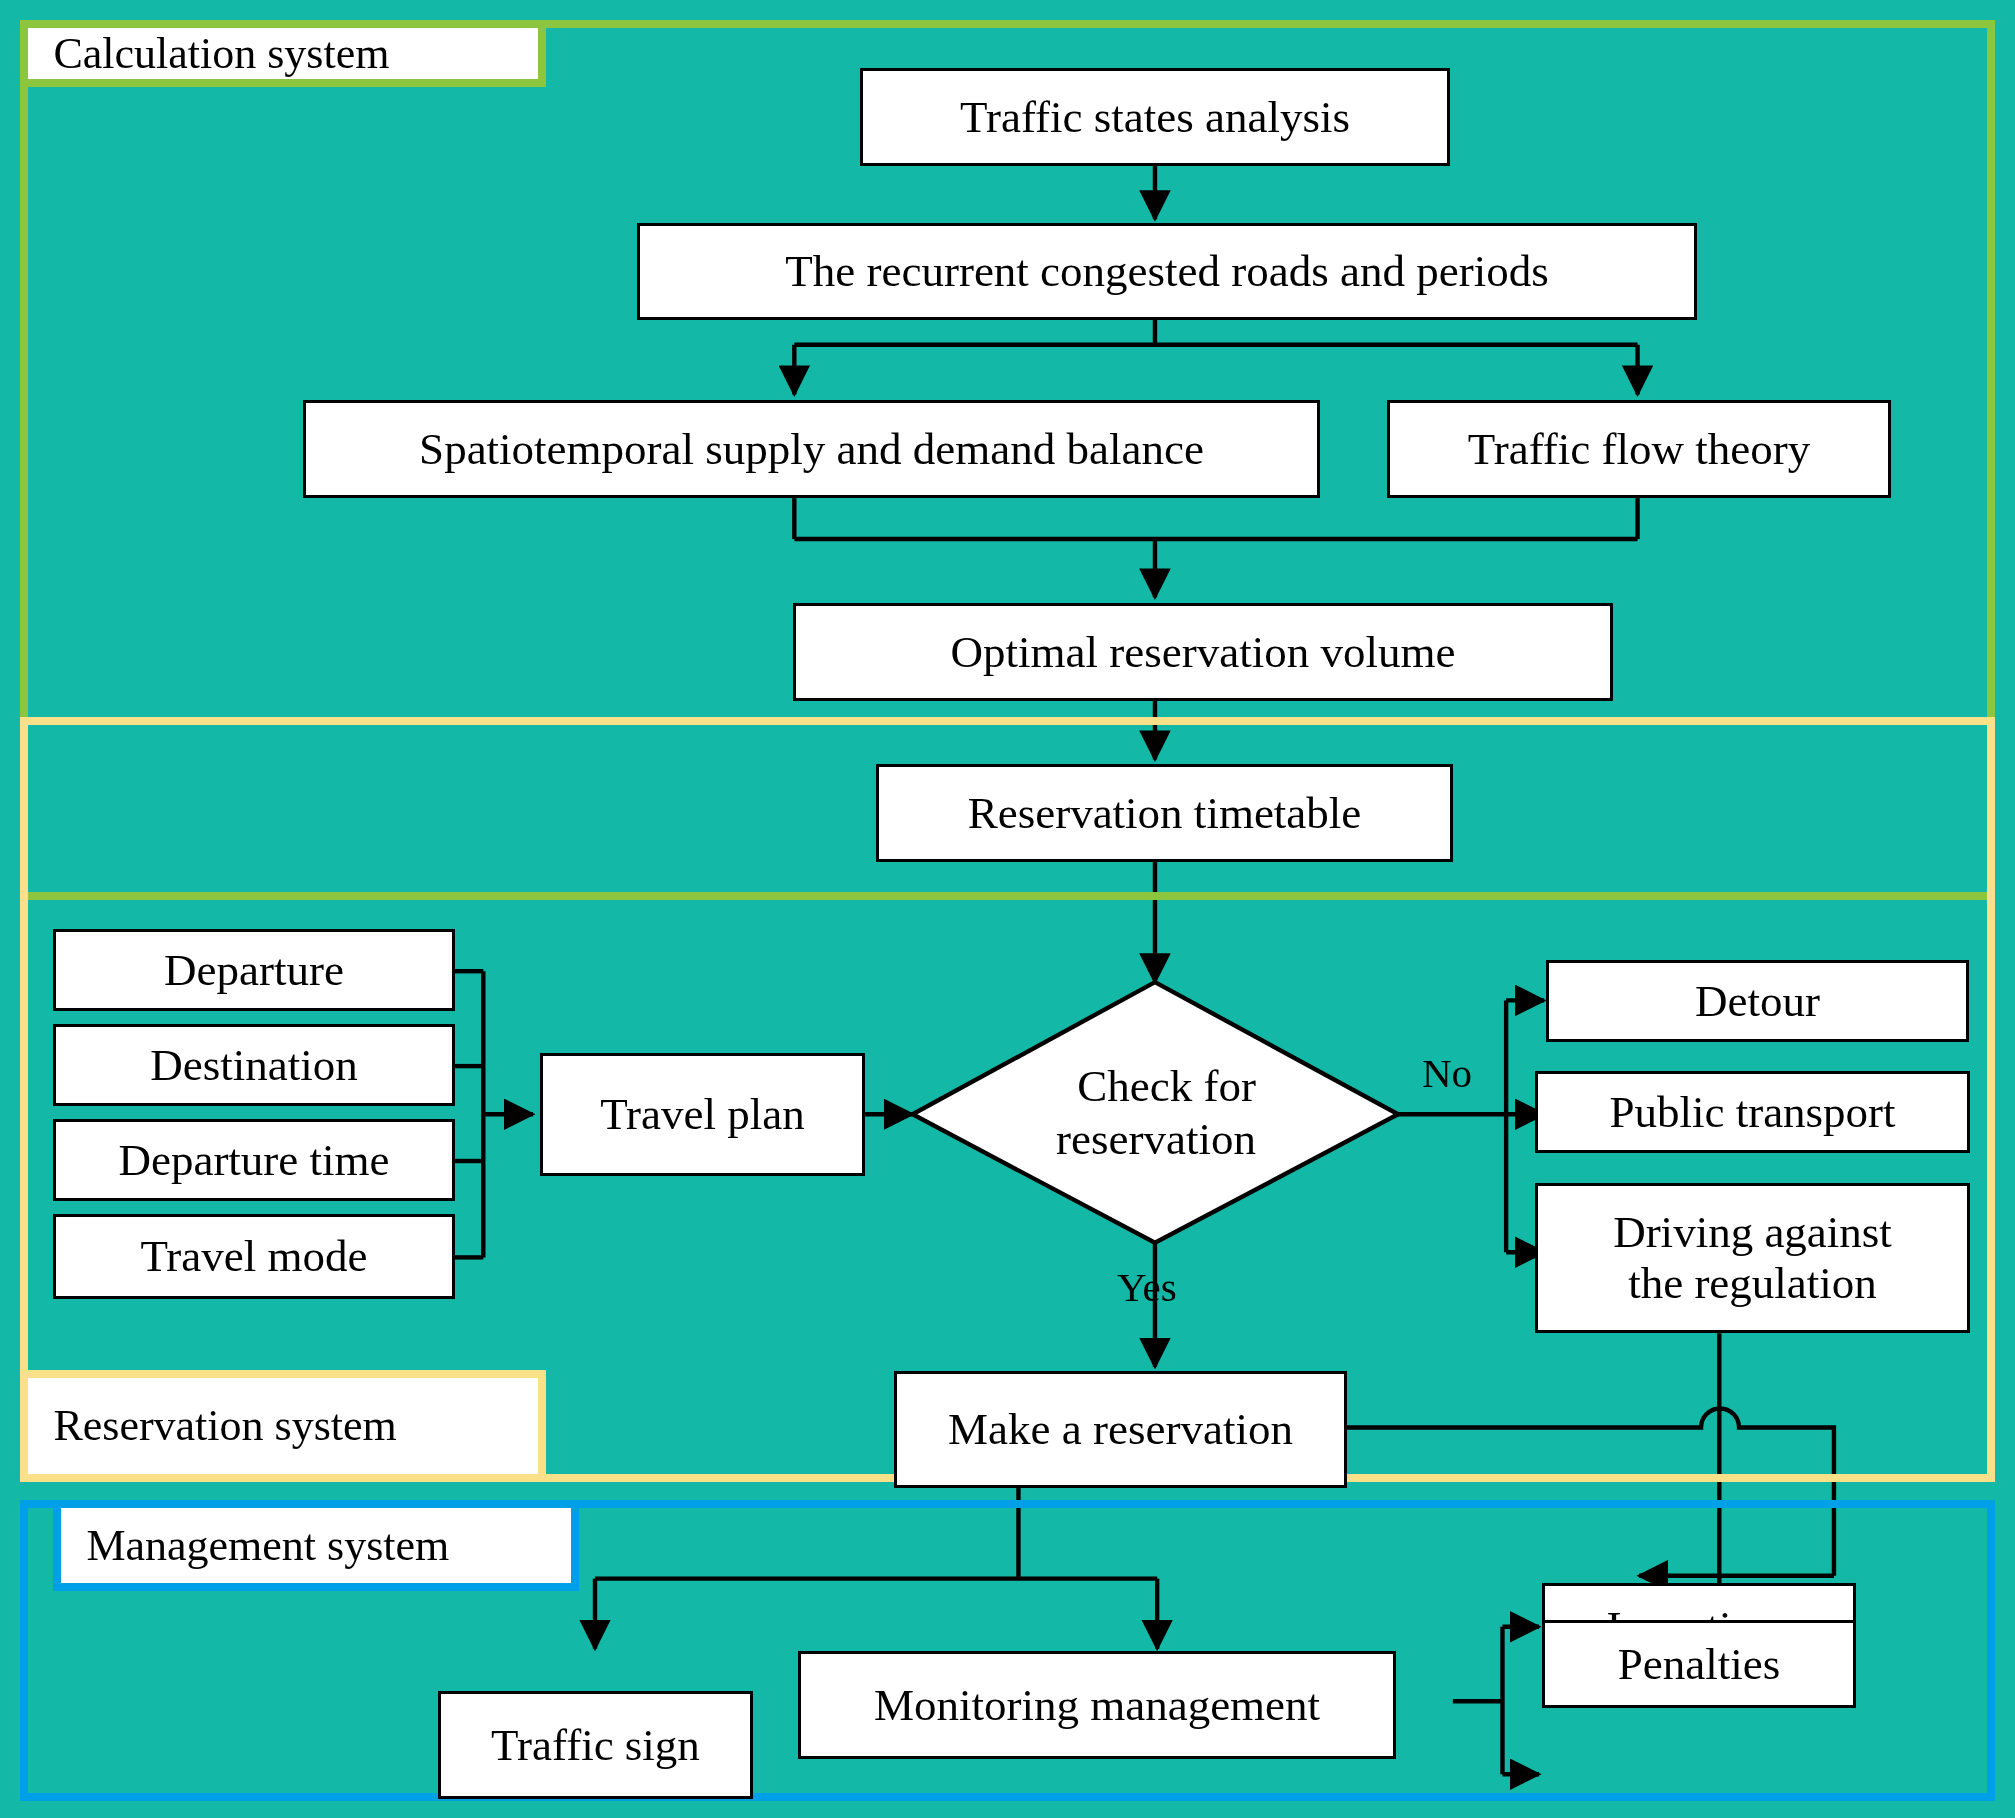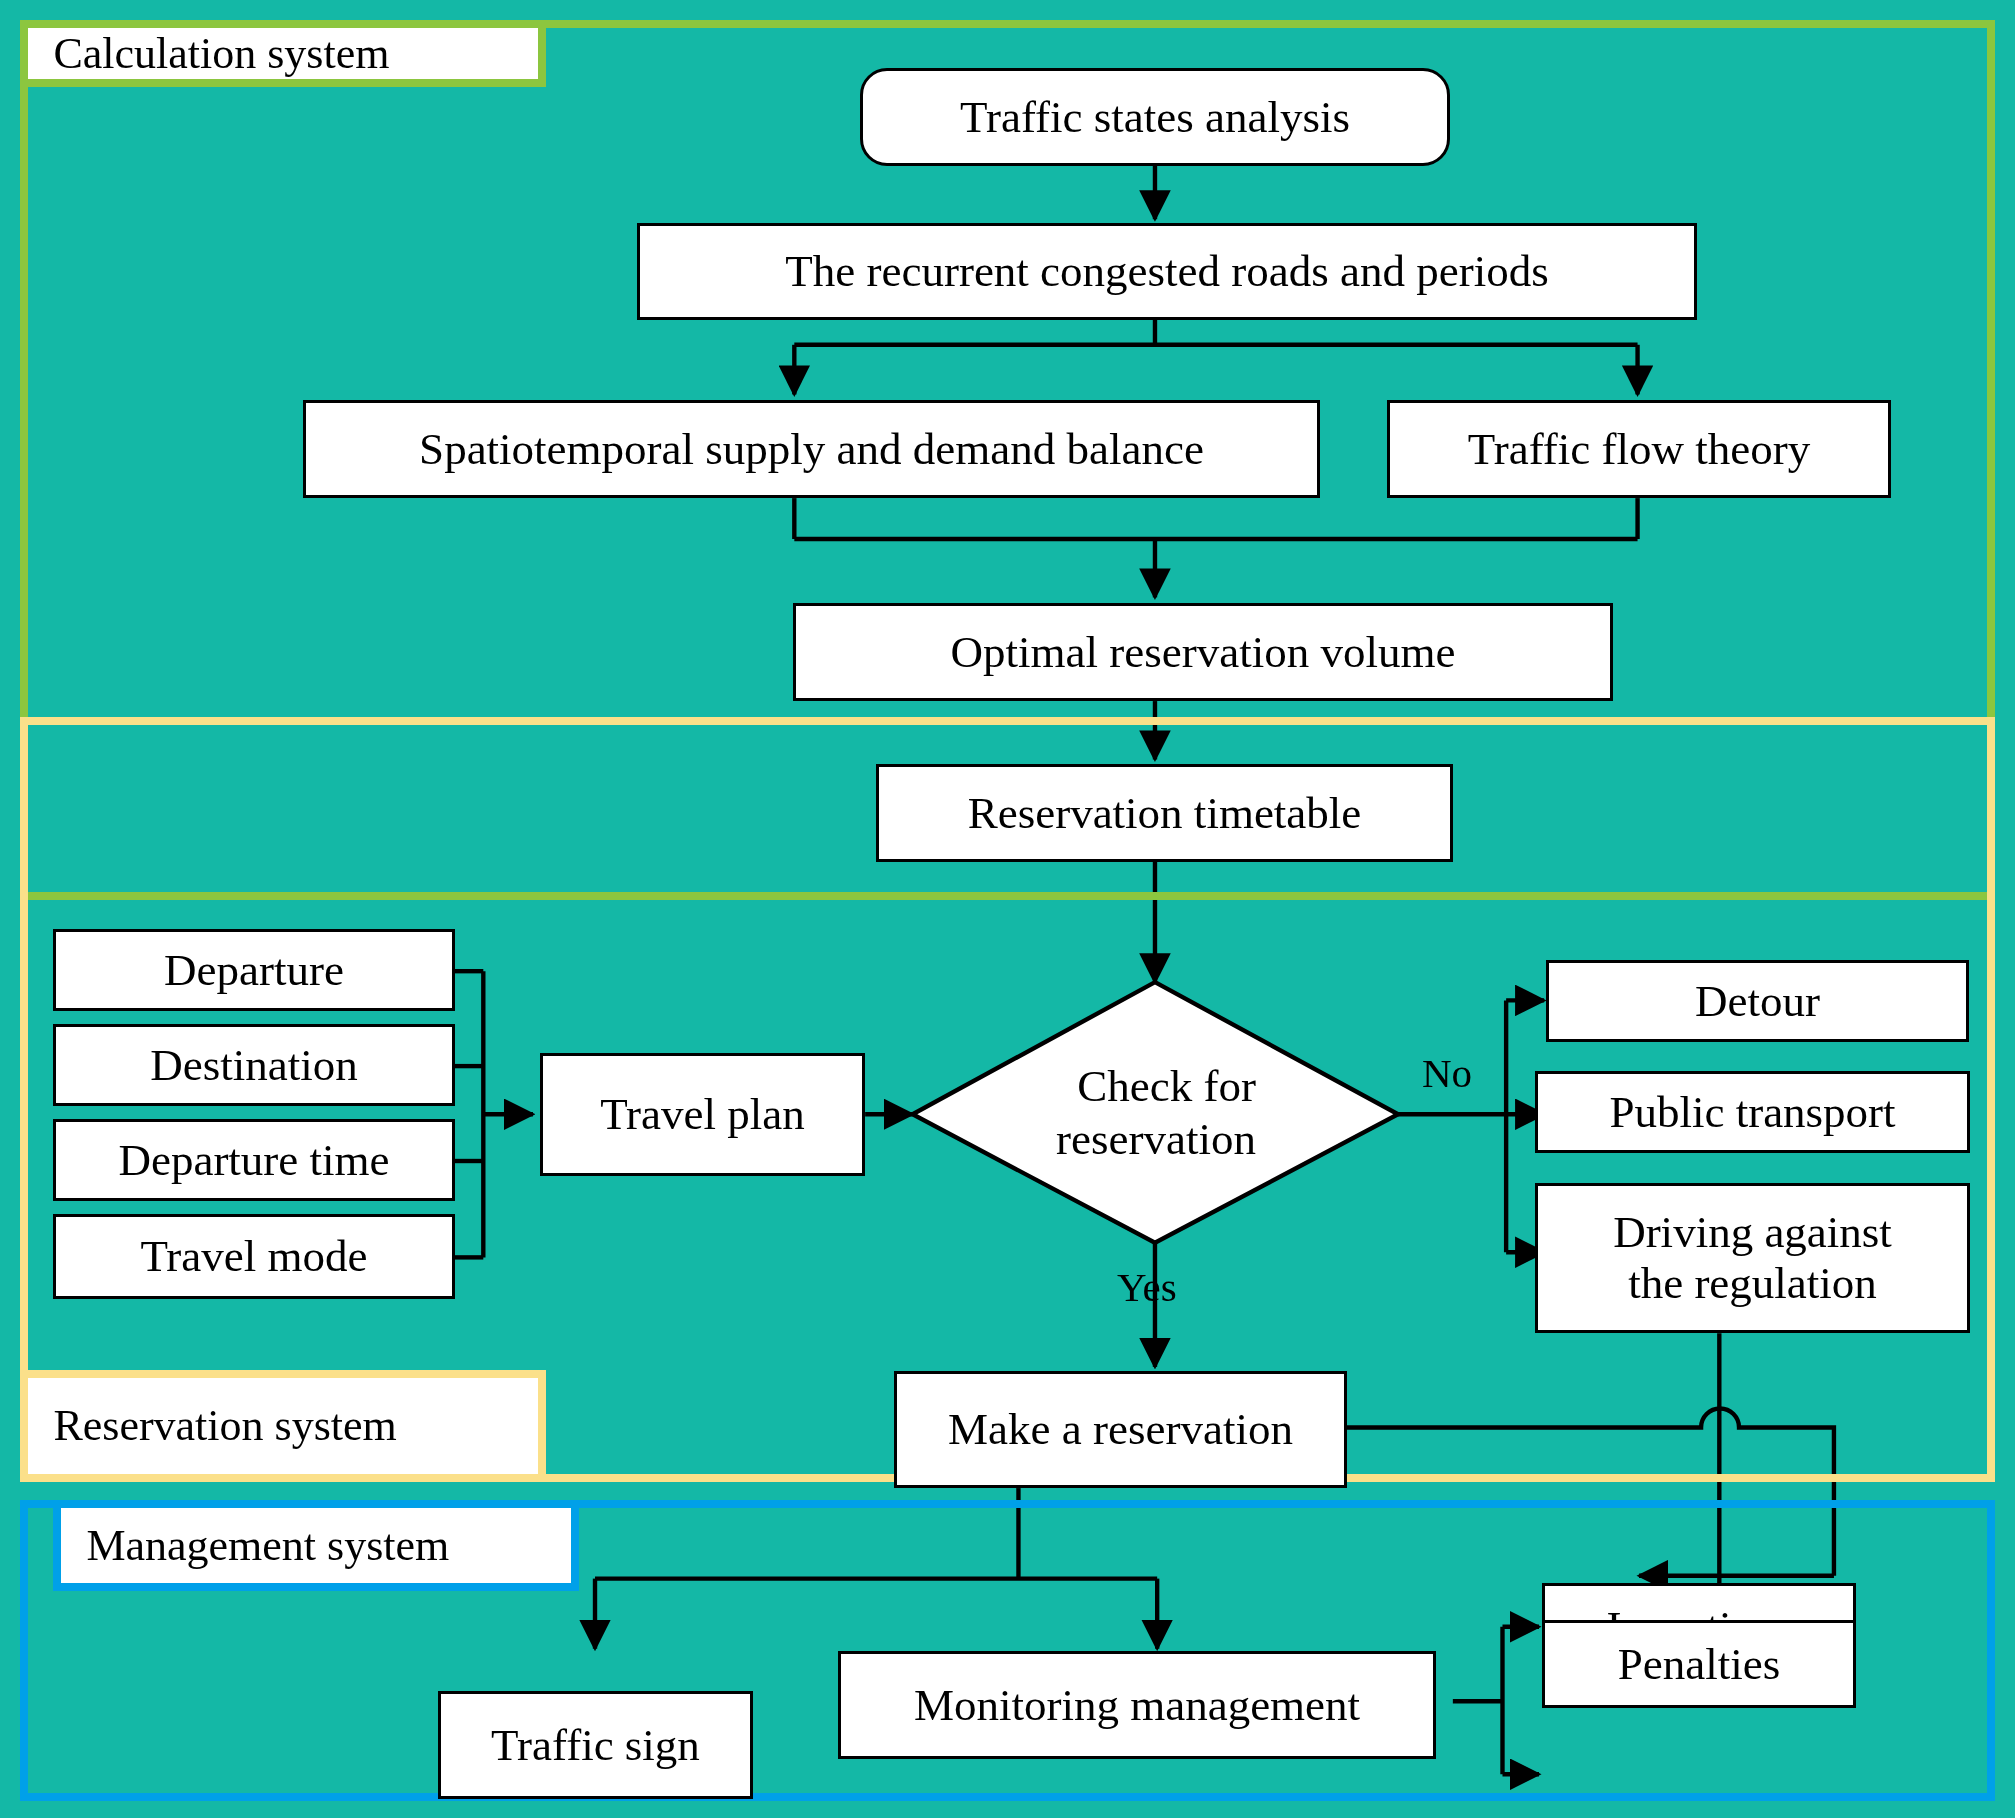--- a/index.html
+++ b/index.html
@@ -127,21 +127,21 @@
   </div>
 
   <div class="sys-label" style="left:20.4px;top:1370px;width:526px;height:112px;border:8px solid #FBE08A;">
     <span>Reservation system</span>
   </div>
 
   <div class="sys-label" style="left:20.4px;top:1500px;width:526px;height:91px;border:8px solid #00A0E9;margin-left:33px;">
     <span>Management system</span>
   </div>
 
-  <div class="node" style="left:860px;top:68px;width:590px;height:98px;border-radius:27px;">
+  <div class="node" style="left:860px;top:68px;width:590px;height:98px;">
     <span>Traffic states analysis</span>
   </div>
 
   <div class="node" style="left:637px;top:223px;width:1060px;height:97px;">
     <span>The recurrent congested roads and periods</span>
   </div>
 
   <div class="node" style="left:303px;top:400px;width:1017px;height:98px;">
     <span>Spatiotemporal supply and demand balance</span>
   </div>
@@ -211,21 +211,21 @@
   </div>
 
   <div class="node" style="left:894px;top:1371px;width:453px;height:117px;">
     <span>Make a reservation</span>
   </div>
 
   <div class="node" style="left:438px;top:1651px;width:315px;height:108px;margin-top:40px;">
     <span>Traffic sign</span>
   </div>
 
-  <div class="node" style="left:838px;top:1651px;width:598px;height:108px;">
+  <div class="node" style="left:798px;top:1651px;width:598px;height:108px;">
     <span>Monitoring management</span>
   </div>
 
   <div class="node" style="left:1542px;top:1583px;width:314px;height:88px;">
     <span>Incentives</span>
   </div>
 
   <div class="node" style="left:1542px;top:1620px;width:314px;height:88px;">
     <span>Penalties</span>
   </div>

